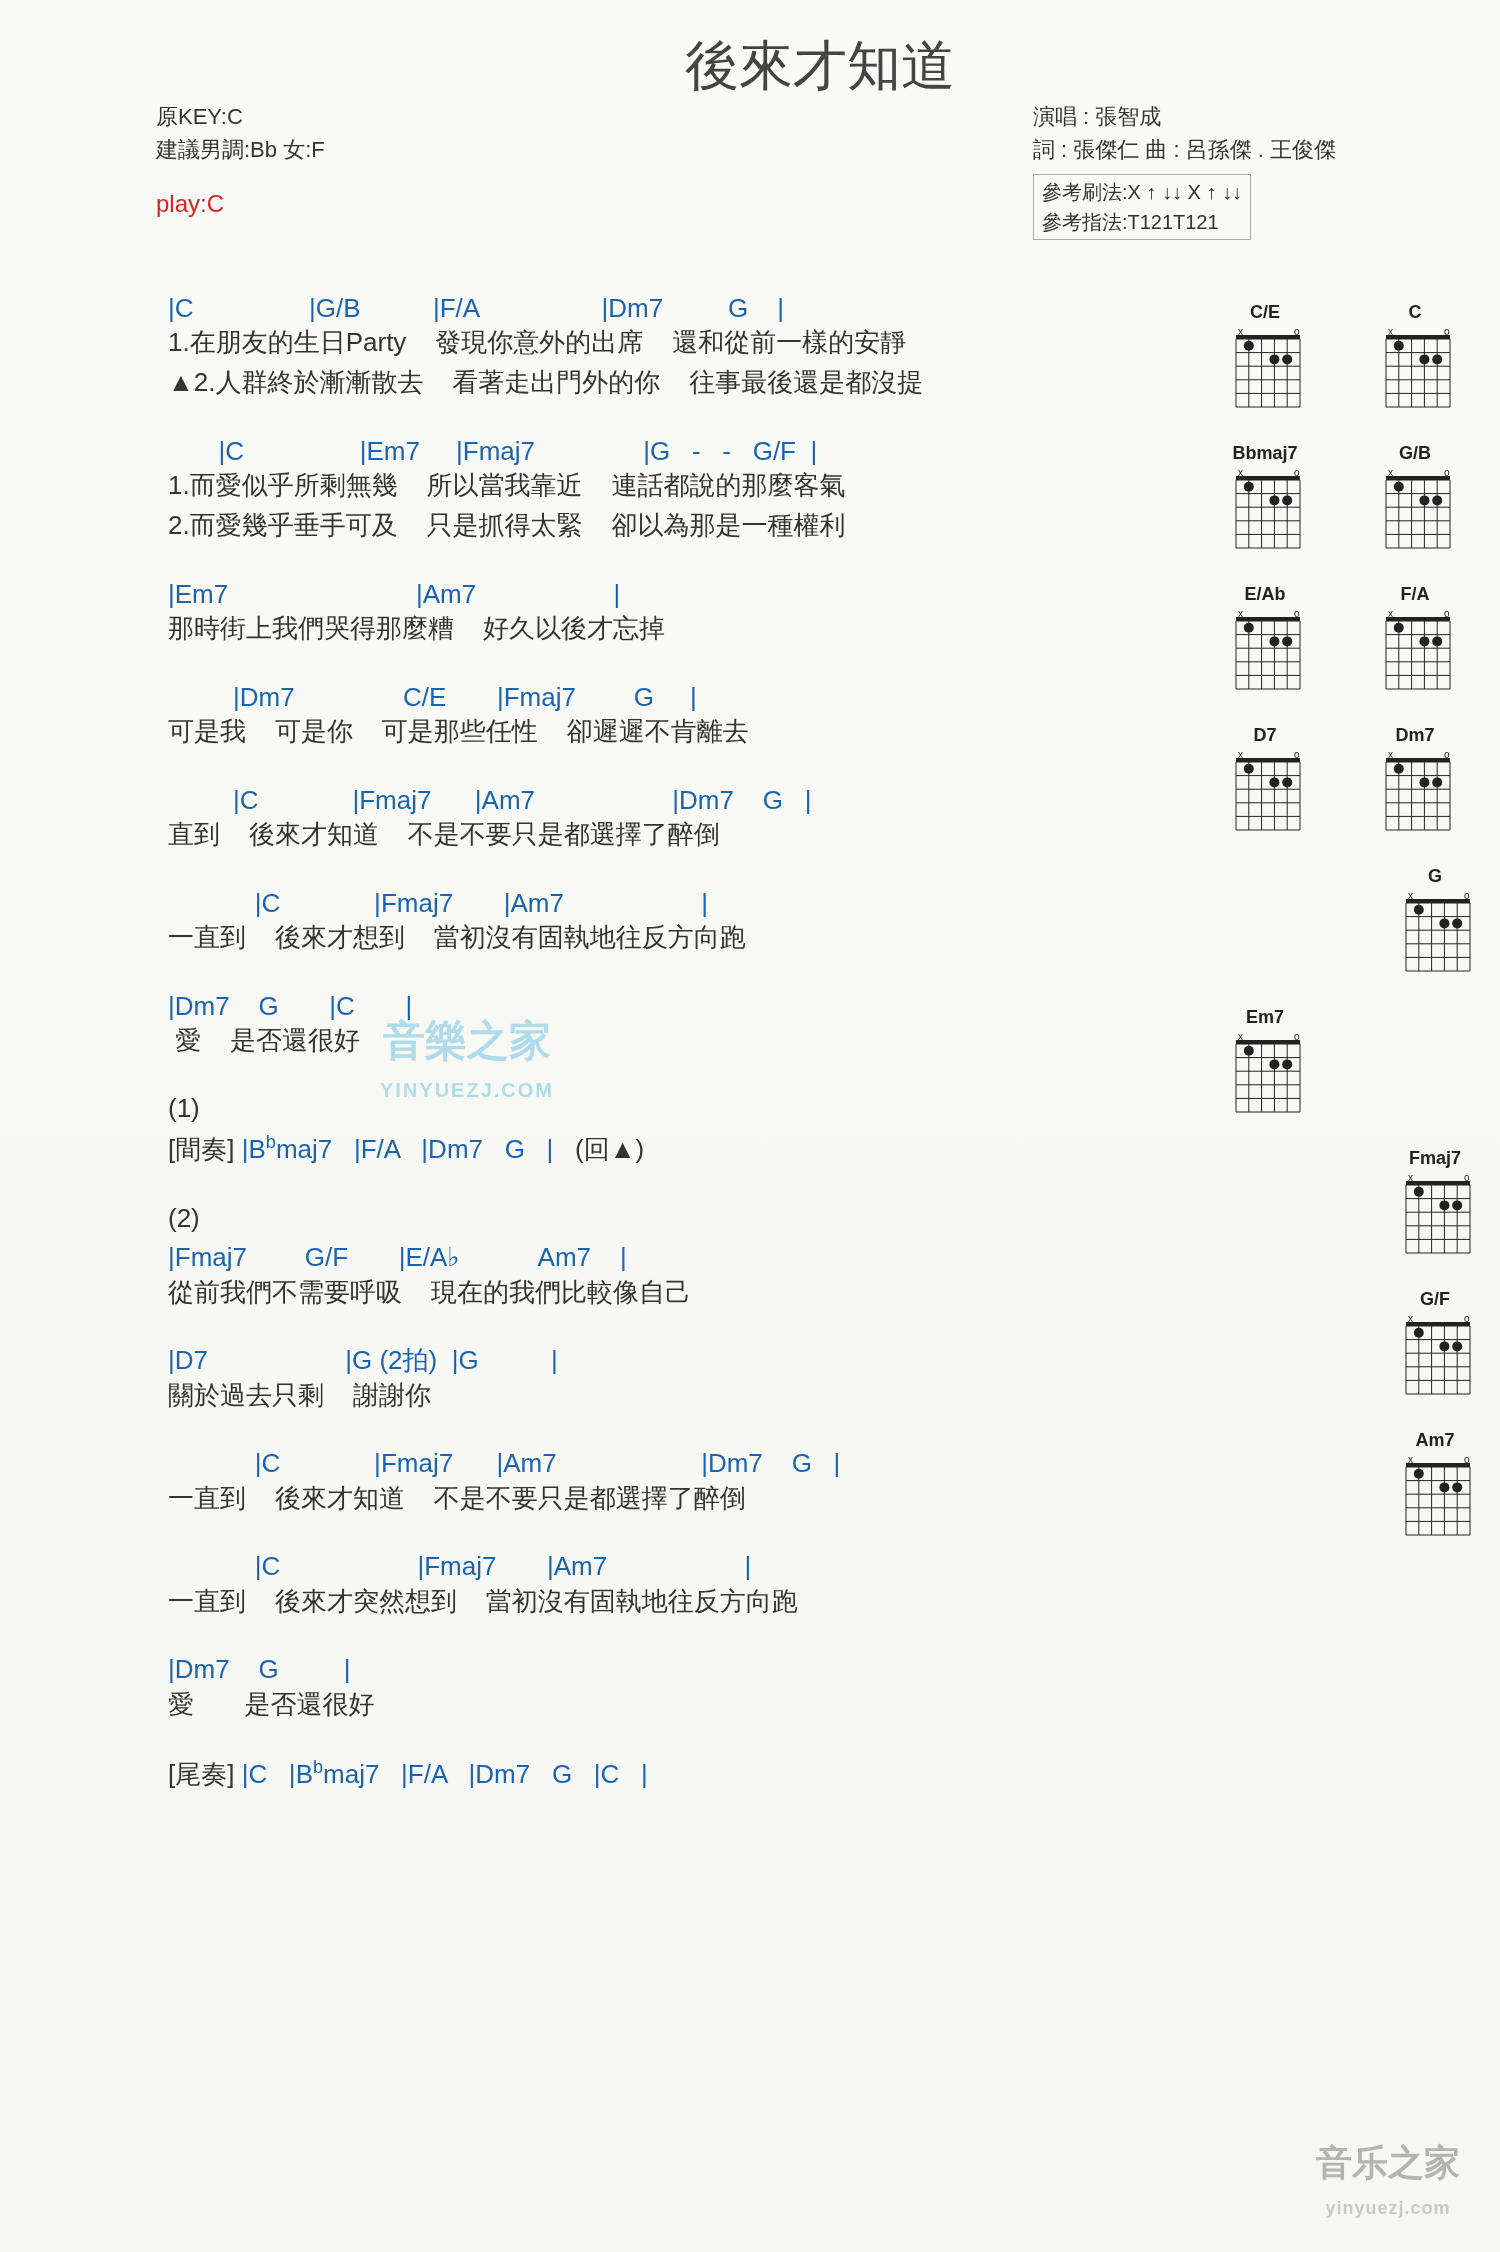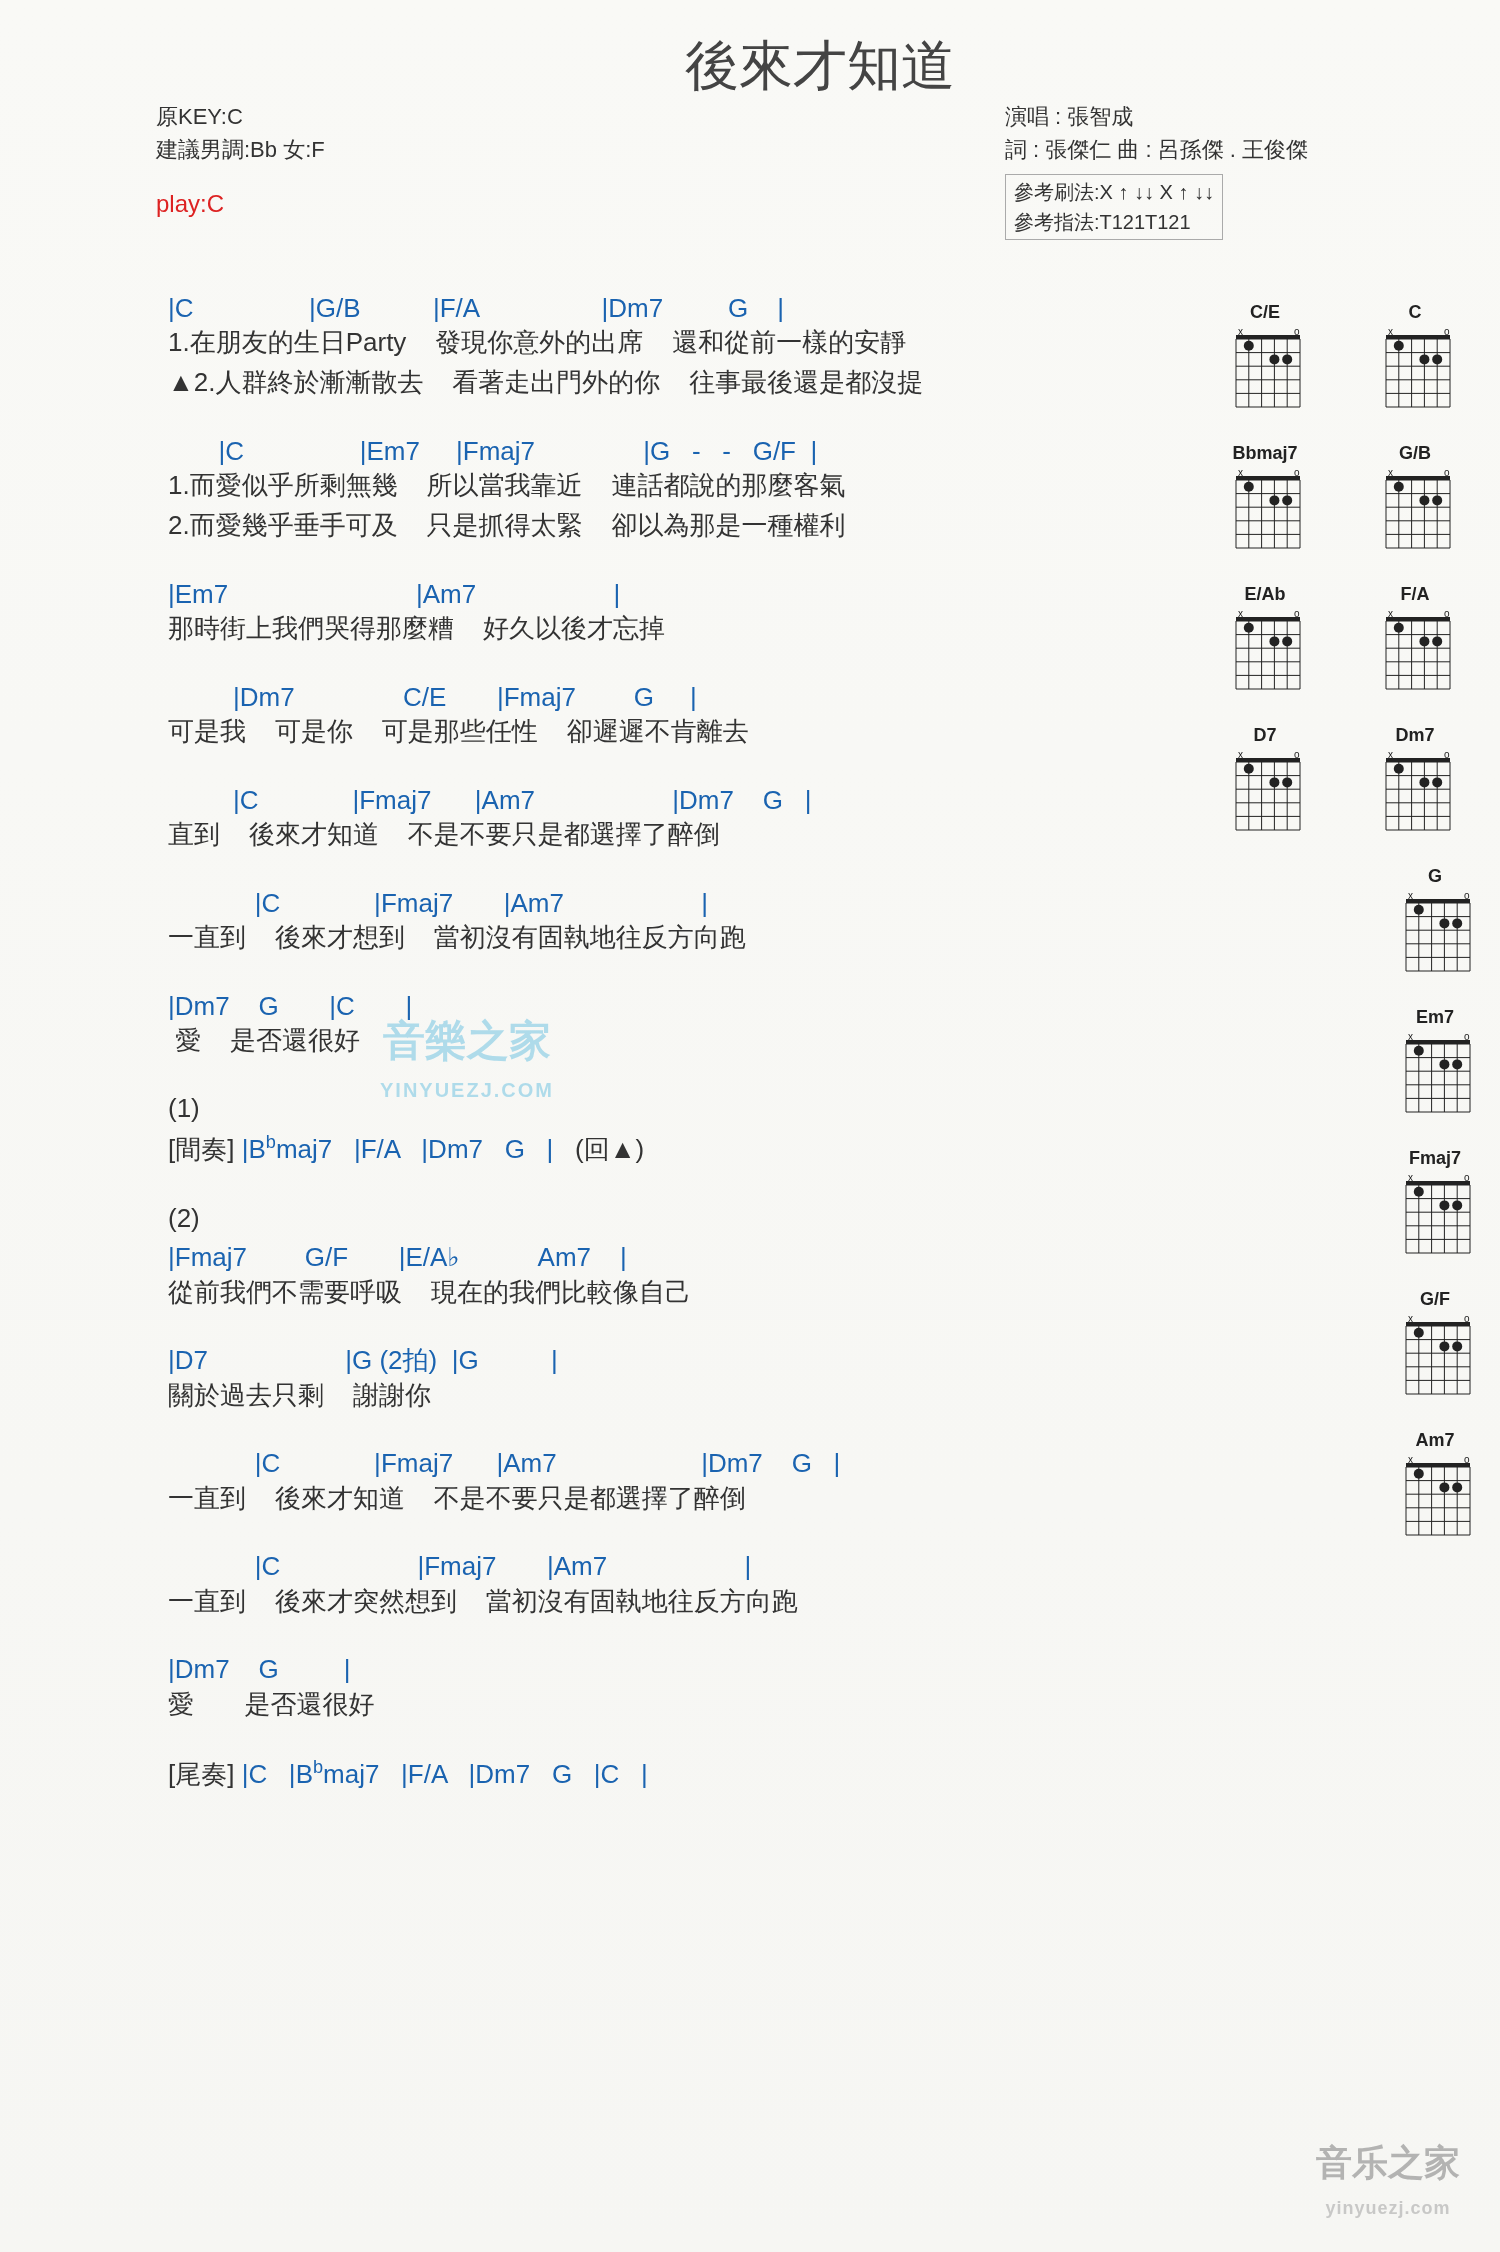--- a/index.html
+++ b/index.html
@@ -27,21 +27,21 @@
   }
   .meta-left {
     position: absolute;
     left: 156px;
     top: 100px;
     font-size: 22px;
     line-height: 1.5;
   }
   .meta-right {
     position: absolute;
-    right: 192px;
+    right: 164px;
     top: 100px;
     text-align: left;
     font-size: 22px;
     line-height: 1.5;
   }
   .play-key {
     color: #d22;
     margin-top: 20px;
     font-size: 24px;
   }
@@ -453,21 +453,21 @@
                 <line x1="80" y1="14" x2="80" y2="82" stroke="#222" stroke-width="1"></line>
                 <circle cx="28.8" cy="20.8" r="5" fill="#222"></circle>
                 <circle cx="54.4" cy="34.4" r="5" fill="#222"></circle>
                 <circle cx="67.2" cy="34.4" r="5" fill="#222"></circle>
                 <text x="18" y="10" font-size="10" fill="#222">x</text>
                 <text x="74" y="10" font-size="10" fill="#222">o</text>
               </svg>
             </div>
           </div>
         </div>
-        <div class="chord-row" style="justify-content: flex-end;">
+        <div class="chord-row" style="justify-content: flex-start;">
           <div class="chord-diag">
             <div class="name">Em7</div>
             <div>
               <svg width="90" height="90" viewBox="0 0 90 90">
                 <rect x="16" y="10" width="64" height="4" fill="#222"></rect>
                 <line x1="16" y1="14" x2="80" y2="14" stroke="#222" stroke-width="1"></line>
                 <line x1="16" y1="27.6" x2="80" y2="27.6" stroke="#222" stroke-width="1"></line>
                 <line x1="16" y1="41.2" x2="80" y2="41.2" stroke="#222" stroke-width="1"></line>
                 <line x1="16" y1="54.8" x2="80" y2="54.8" stroke="#222" stroke-width="1"></line>
                 <line x1="16" y1="68.4" x2="80" y2="68.4" stroke="#222" stroke-width="1"></line>

